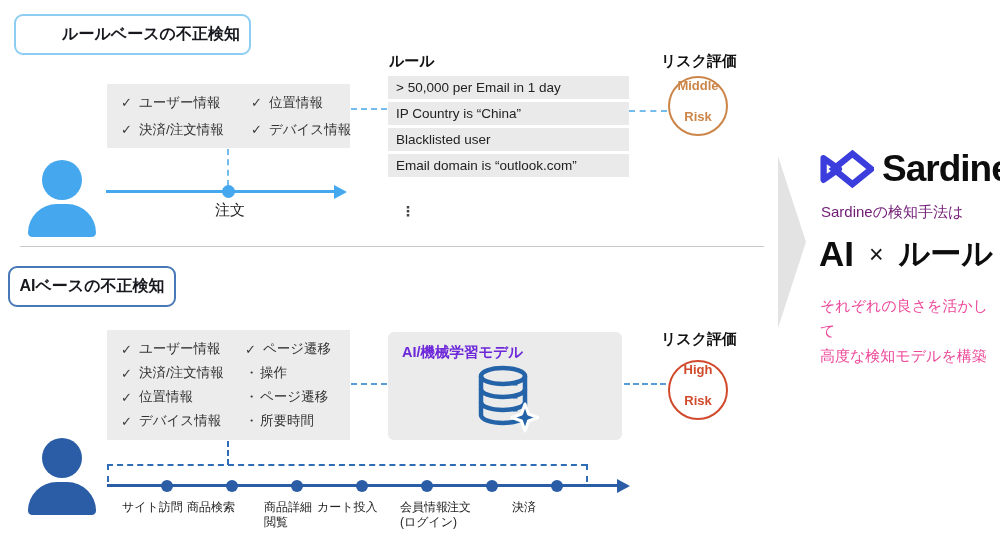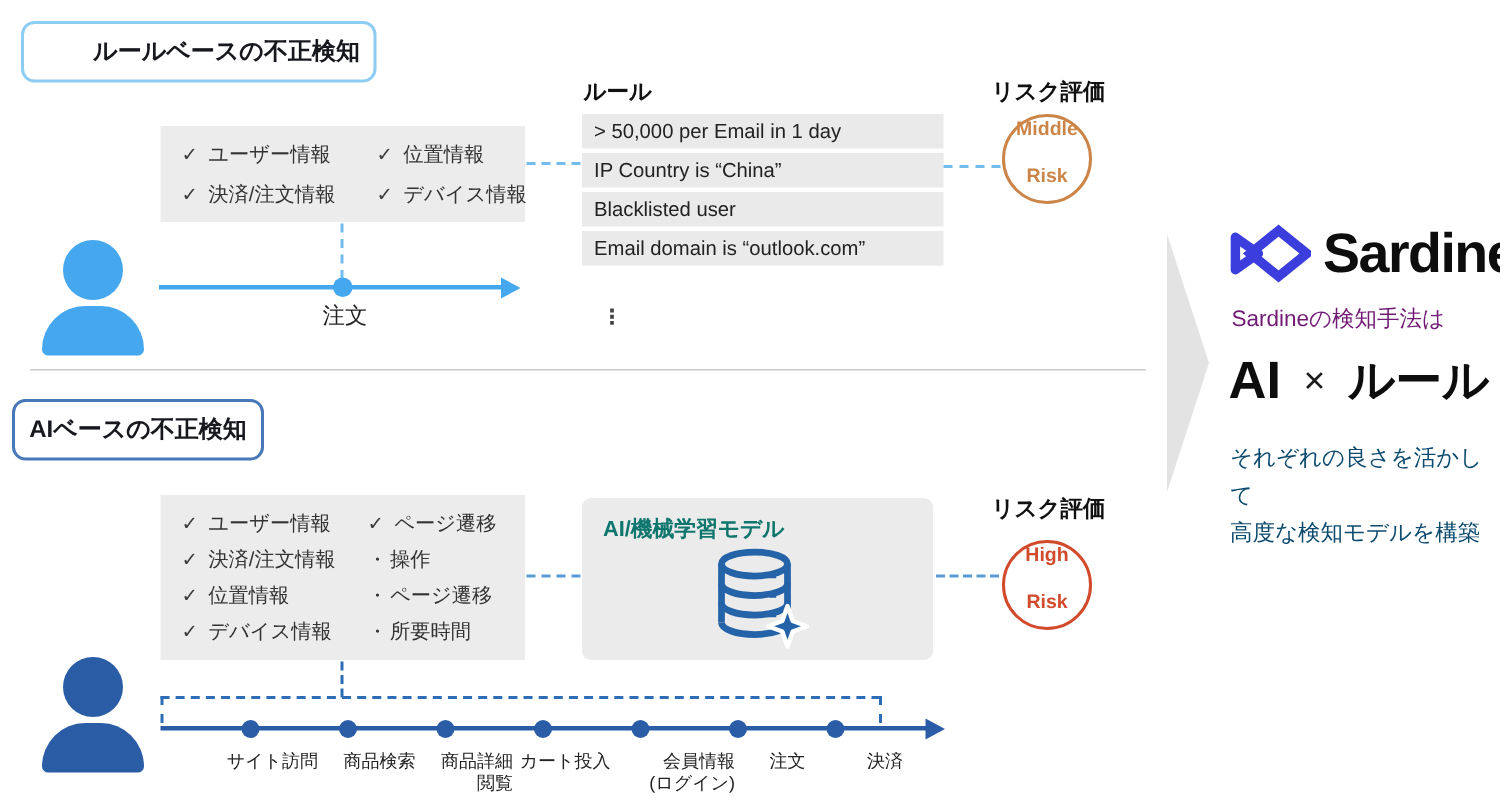--- a/index.html
+++ b/index.html
@@ -43,36 +43,36 @@
   .dash-h.mid{border-top:2px dashed #5B9BD5;}
   .dash-h.dk{border-top:2px dashed #2E6CB5;}
   .dash-v.dk{border-left:2px dashed #2E6CB5;}
   .arrow-head{width:0;height:0;border-top:7px solid transparent;border-bottom:7px solid transparent;}
   .arrow-head.light{border-left:13px solid #45A7EE;}
   .arrow-head.dark{border-left:13px solid #2A5DA6;}
   .dot{border-radius:50%;}
   .sep{height:0;border-top:1px solid #C9C9C9;}
 
   
-  .j-label{width:90px;text-align:right;font-size:12px;line-height:14.5px;color:#222;}
+  .j-label{width:90px;text-align:left;font-size:12px;line-height:14.5px;color:#222;}
 
   
   .model-box{background:#EBEBEB;border-radius:6px;}
-  .model-title{font-weight:bold;font-size:14.5px;color:#0f766e;}
+  .model-title{font-weight:bold;font-size:14.5px;color:#6d28d9;}
 
   
   .big-arrow{width:0;height:0;border-top:86px solid transparent;border-bottom:86px solid transparent;
              border-left:28px solid #E3E3E3;}
   .brand-text{font-size:37px;font-weight:700;color:#0d0d0d;letter-spacing:-1px;}
   .sum-line{font-size:15px;color:#701a75;}
   .formula{display:flex;align-items:center;color:#0d0d0d;}
   .f-ai{font-size:35px;font-weight:800;}
   .f-op{font-size:25px;font-weight:400;margin:0 15px;color:#1a1a1a;}
   .f-rule{font-size:31px;font-weight:800;}
-  .desc{font-size:15px;color:#0c4a6e;line-height:25px;}
+  .desc{font-size:15px;color:#ec4899;line-height:25px;}
   .ellipsis{font-size:14px;color:#444;font-weight:bold;}
 </style>
 </head>
 <body>
 
 <div class="stage">
 
   <div class="abs title-box rule" style="left:14px;top:14px;width:196px;height:37px;padding-left:37px;">
     <span>ルールベースの不正検知</span>
   </div>
@@ -211,21 +211,21 @@
   <div class="abs dot c-dark" style="left:551px;top:480px;width:12px;height:12px;"></div>
 
   <div class="abs j-label" style="left:122px;top:500px;">
     <div>サイト訪問</div>
       <div></div>
   </div>
   <div class="abs j-label" style="left:187px;top:500px;">
     <div>商品検索</div>
       <div></div>
   </div>
-  <div class="abs j-label" style="left:252px;top:500px;">
+  <div class="abs j-label" style="left:264px;top:500px;">
     <div>商品詳細</div>
       <div>閲覧</div>
   </div>
   <div class="abs j-label" style="left:317px;top:500px;">
     <div>カート投入</div>
       <div></div>
   </div>
   <div class="abs j-label" style="left:400px;top:500px;">
     <div>会員情報</div>
       <div>(ログイン)</div>

